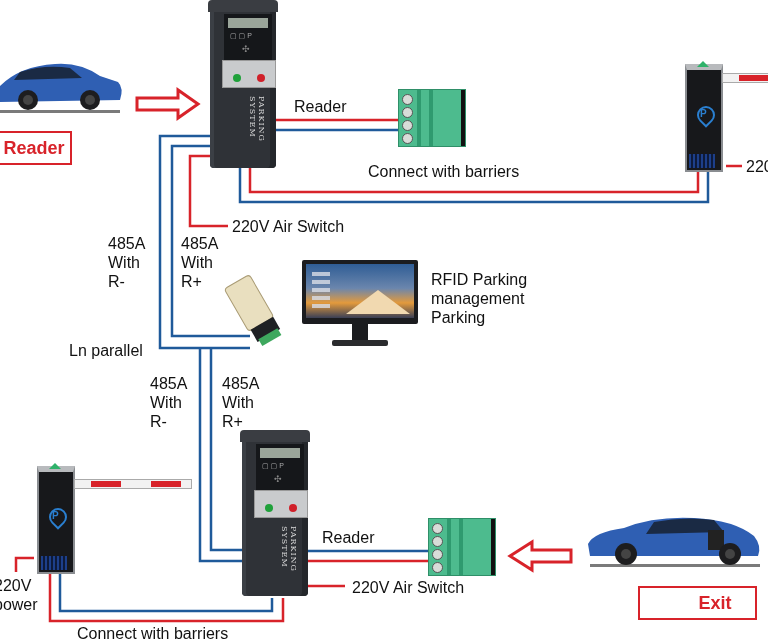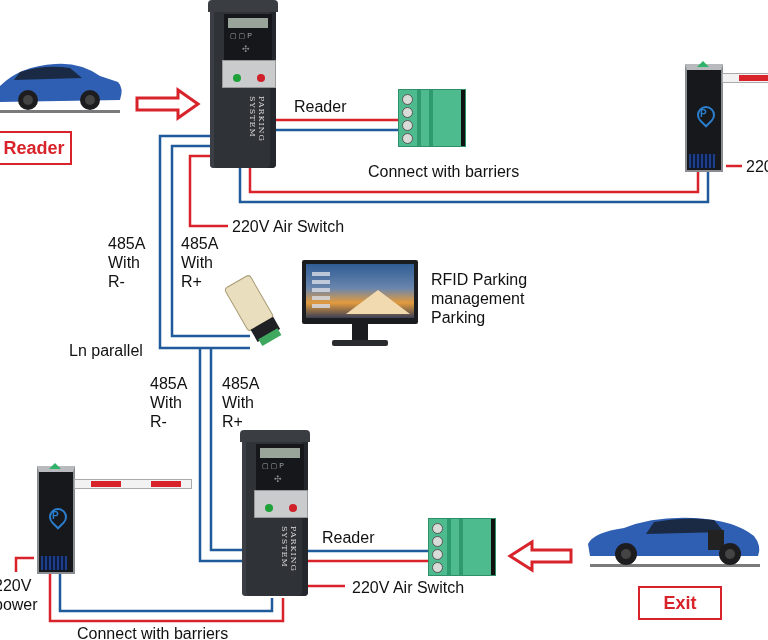--- a/index.html
+++ b/index.html
@@ -231,15 +231,15 @@
   <path d="M4,34 Q10,22 40,18 Q70,6 110,8 Q150,10 170,26 Q178,36 174,46 L6,46 Z" fill="#2f5fb3"></path>
   <path d="M70,12 Q100,6 130,10 L140,22 L62,24 Z" fill="#1a2a44"></path>
   <rect x="124" y="20" width="16" height="20" fill="#222"></rect>
   <circle cx="42" cy="44" r="11" fill="#1d1d1f"></circle>
     <circle cx="42" cy="44" r="5" fill="#444"></circle>
   <circle cx="146" cy="44" r="11" fill="#1d1d1f"></circle>
     <circle cx="146" cy="44" r="5" fill="#444"></circle>
   <rect x="6" y="54" width="170" height="3" fill="#222" opacity=".6"></rect>
 </svg>
 
-<div class="box-label" style="left:638px;top:586px;width:80px;height:30px;">
+<div class="box-label" style="left:638px;top:586px;width:80px;height:30px;padding-left:35px;">
   <span>Exit</span>
 </div>
 
 </body></html>

